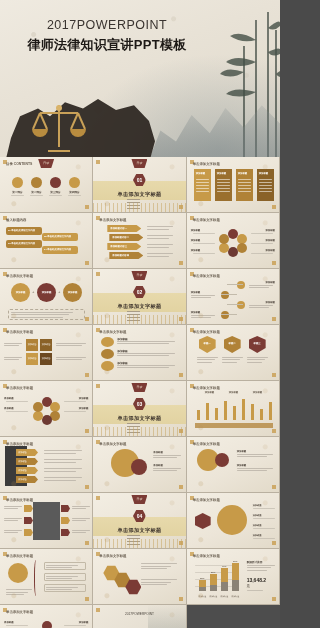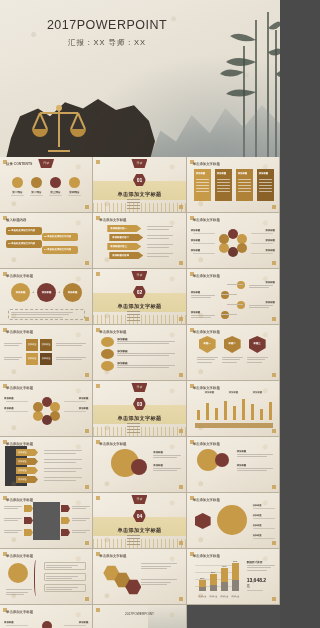--- a/index.html
+++ b/index.html
@@ -124,21 +124,21 @@
           <path d="M18 56 H40"></path>
         </g>
         <path d="M2 34 h16 a8 8 0 0 1 -16 0z" fill="#b88c3f"></path>
         <path d="M40 34 h16 a8 8 0 0 1 -16 0z" fill="#b88c3f"></path>
         <circle cx="29" cy="13" r="3" fill="#d9b36a"></circle>
       </svg>
     </div>
 
     <div class="hero-title">
       <div class="t-eyebrow">2017POWERPOINT</div>
-      <div class="t-sub">汇报：XX  导师：XX</div>
+      <div class="t-main">律师法律知识宣讲PPT模板</div>
     </div>
   </div>
 
   <div class="grid" id="grid">
       <div class="slide">
         <div class="corner-dot cd-tl"></div>
         <div class="corner-dot cd-br"></div>
         <div class="s-title">目录 CONTENTS</div>
         <div class="badge-top">
           <span>目录</span>

